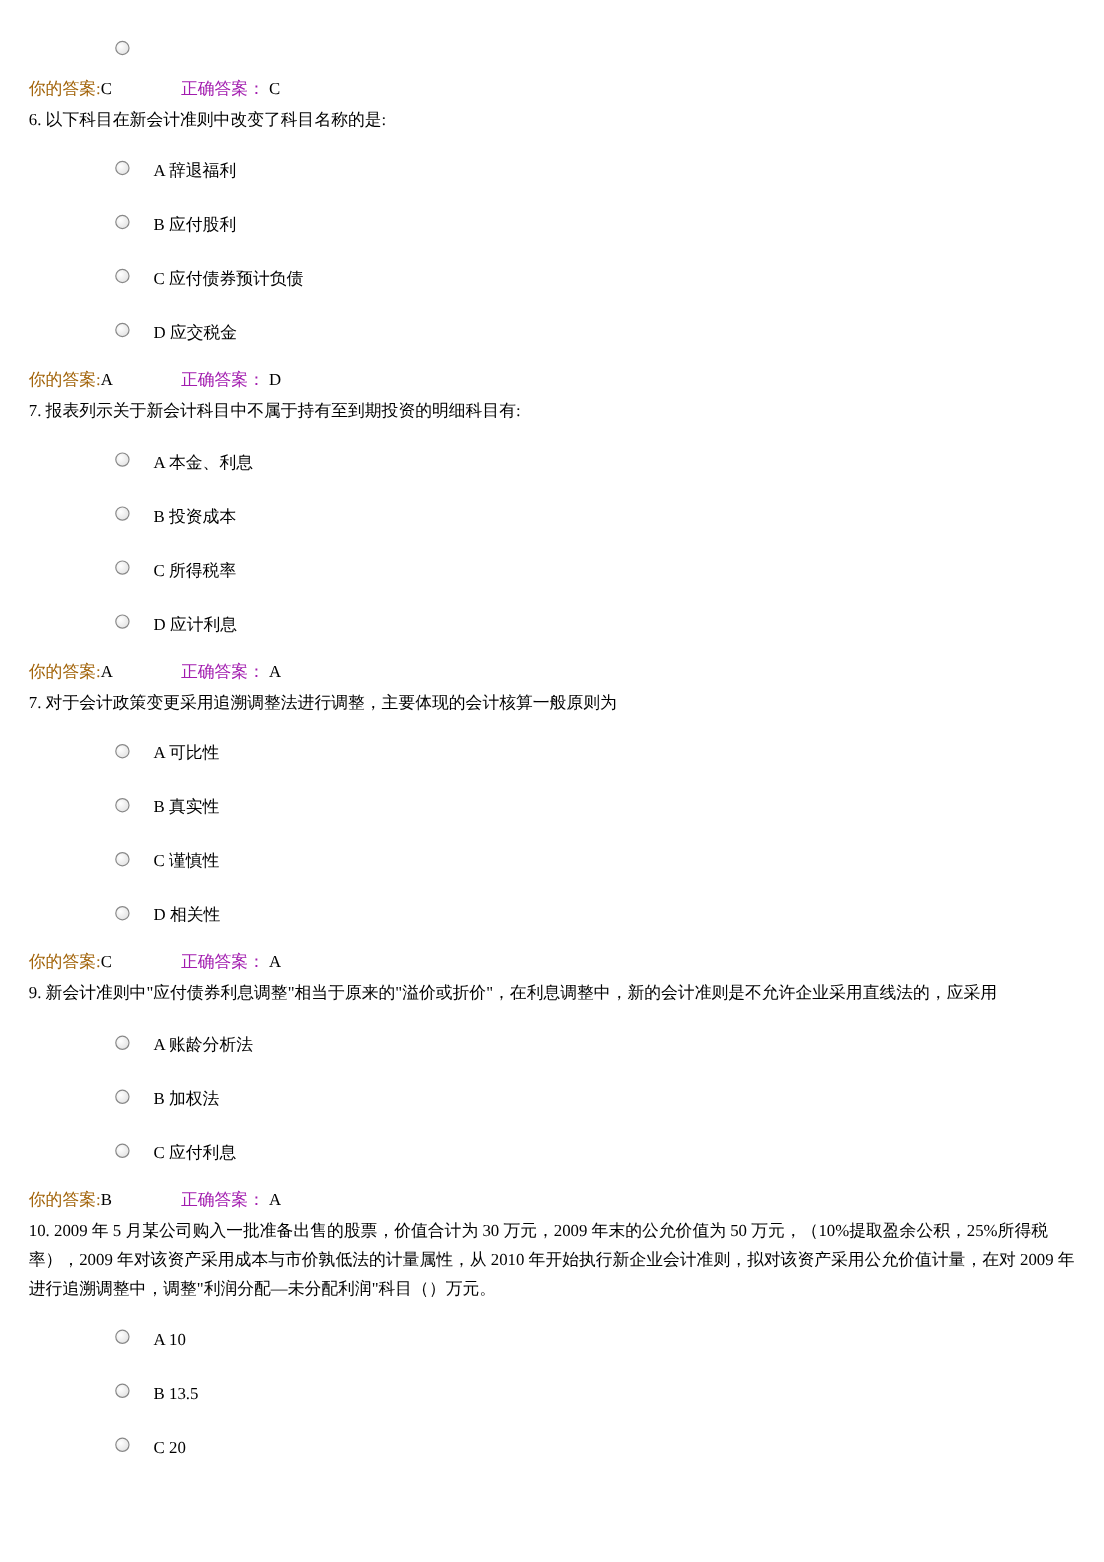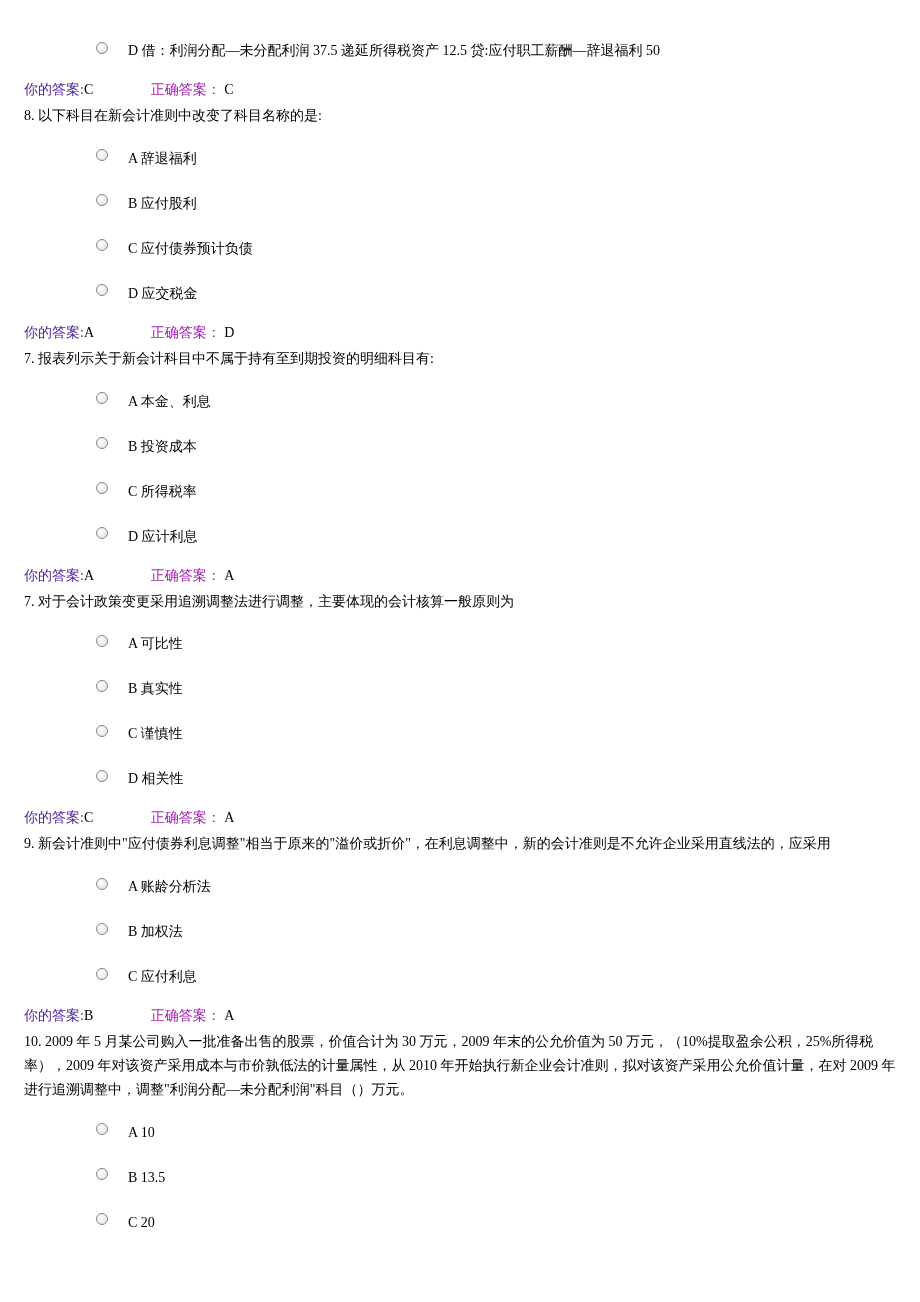--- a/index.html
+++ b/index.html
@@ -29,43 +29,42 @@
       display: inline-block;
     }
     .opt-text {
       font-size: 14px;
       padding-top: 6px;
     }
     .answer-line {
       margin: 6px 0 4px 0;
       font-size: 14px;
     }
-    .your-ans-label { color: #4c1d95; }
+    .your-ans-label { color: #a16207; }
     .your-ans-val { color: #000; }
     .correct-label { color: #a21caf; margin-left: 54px; }
     .correct-val { color: #000; }
     .question-line {
       margin: 4px 0 10px 0;
       font-size: 14px;
       line-height: 1.7;
     }
   </style>
 </head>
 <body>
 
 <div class="option-row">
   <span class="radio-gfx"></span>
-  <span class="opt-text">D 借：利润分配—未分配利润 37.5 递延所得税资产 12.5 贷:应付职工薪酬—辞退福利 50</span>
 </div>
 <div class="answer-line">
   <span class="your-ans-label">你的答案:</span><span class="your-ans-val">C</span>
   <span class="correct-label">正确答案：</span><span class="correct-val"> C</span>
 </div>
 
-<div class="question-line">8. 以下科目在新会计准则中改变了科目名称的是:</div>
+<div class="question-line">6. 以下科目在新会计准则中改变了科目名称的是:</div>
 <div class="option-row">
   <span class="radio-gfx"></span>
   <span class="opt-text">A 辞退福利</span>
 </div>
 <div class="option-row">
   <span class="radio-gfx"></span>
   <span class="opt-text">B 应付股利</span>
 </div>
 <div class="option-row">
   <span class="radio-gfx"></span>

